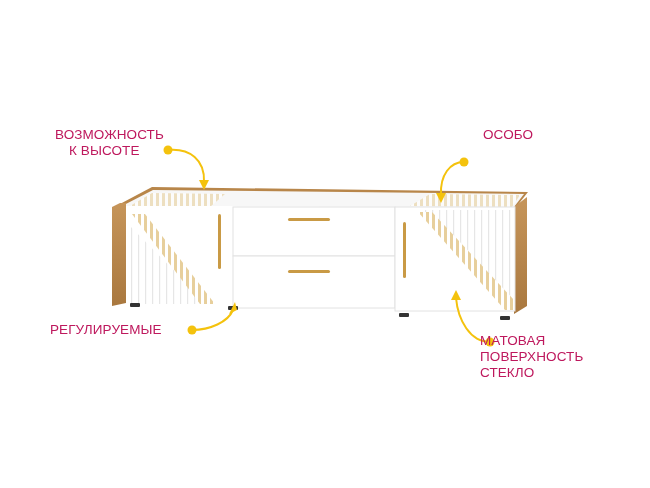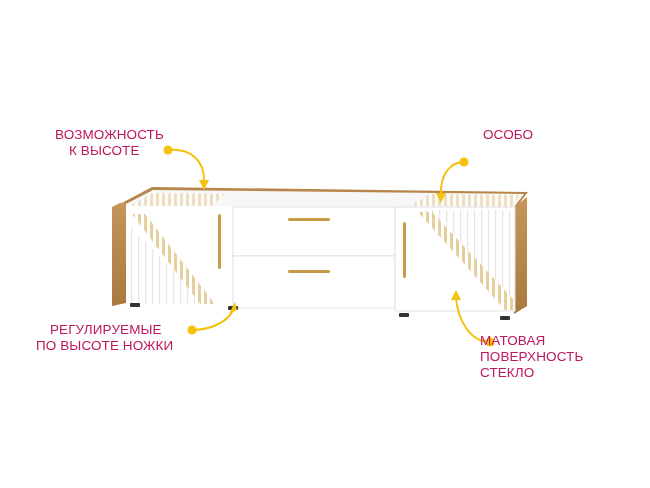--- a/index.html
+++ b/index.html
@@ -88,20 +88,19 @@
   <div>ВОЗМОЖНОСТЬ</div>
   <div style="padding-left:14px">К ВЫСОТЕ</div>
 </div>
 
 <div class="label" style="left:483px; top:127px; width:96px;">
   <div>ОСОБО</div>
 </div>
 
 <div class="label" style="left:36px; top:322px;">
   <div style="padding-left:14px">РЕГУЛИРУЕМЫЕ</div>
-  <div>ПО ВЫСОТЕ НОЖКИ</div>
 </div>
 
 <div class="label" style="left:480px; top:333px; width:110px;">
   <div>МАТОВАЯ</div>
   <div>ПОВЕРХНОСТЬ</div>
   <div>СТЕКЛО</div>
 </div>
 
 </body></html>

